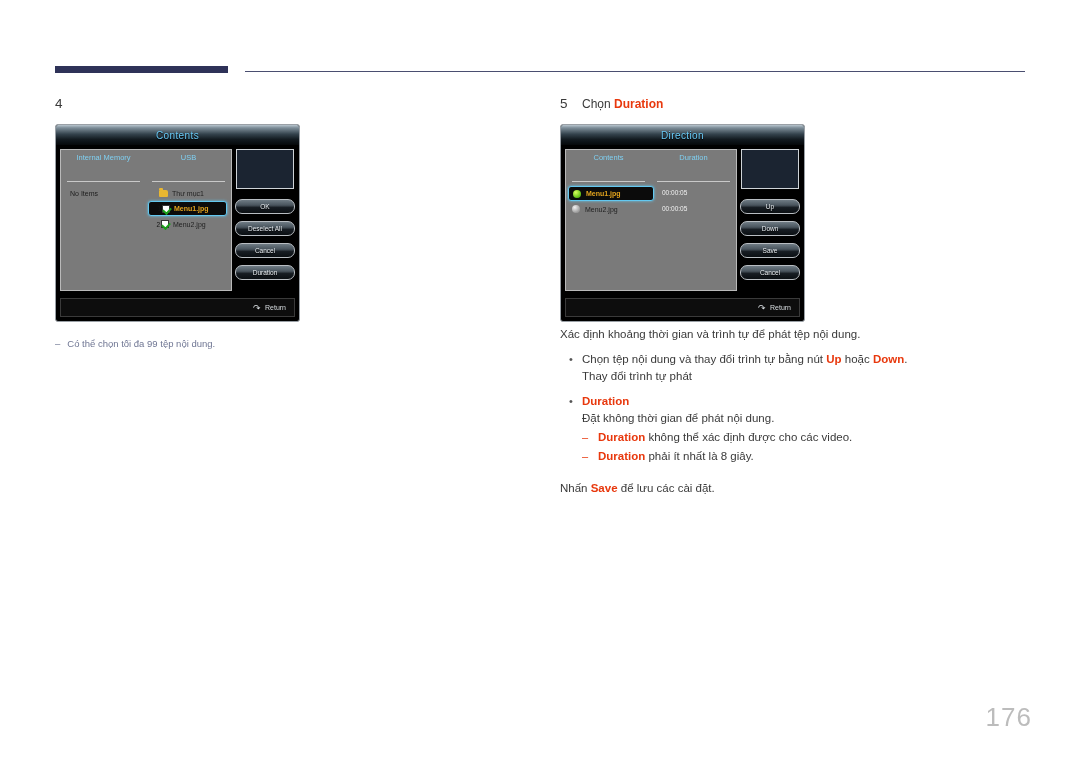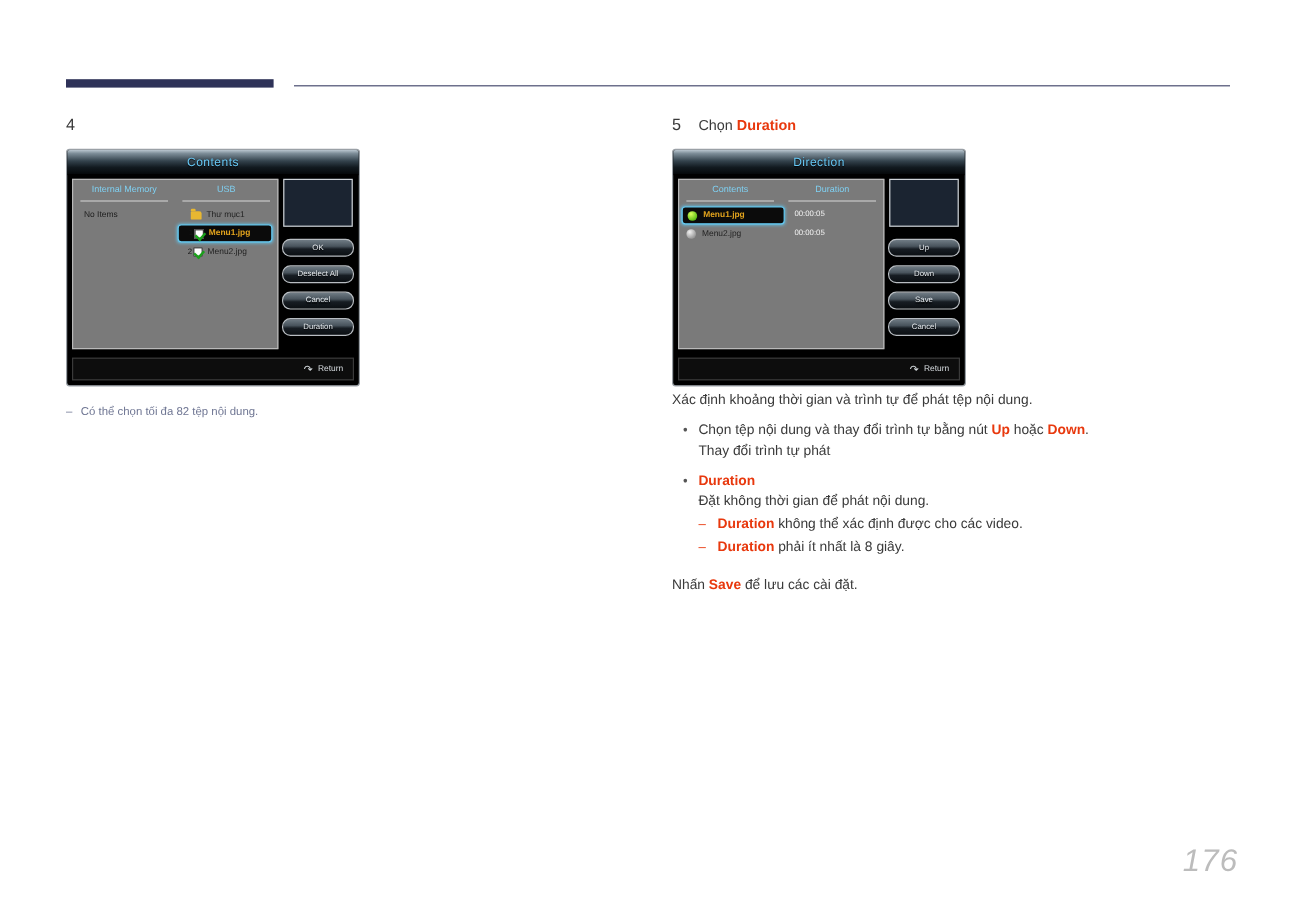--- a/index.html
+++ b/index.html
@@ -97,21 +97,21 @@
   .osd-panel {
     position: absolute;
     left: 0; top: 0;
     width: 172px; height: 142px;
     background: #7a7a7a;
     border: 1px solid #b9b9b9;
     box-sizing: border-box;
   }
   .osd-colhdrs {
     display: flex;
-    height: 16px;
+    height: 30px;
     padding-top: 3px;
     box-sizing: border-box;
   }
   .osd-colhdr {
     flex: 1 1 50%;
     text-align: center;
     font-size: 7.5px;
     color: #7fd0f2;
     position: relative;
   }
@@ -309,21 +309,20 @@
   }
   .tight { line-height: 17px; }
 
   
   .pageno {
     position: absolute;
     right: 48px; bottom: 30px;
     font-size: 26px;
     color: #bcbcbc;
     letter-spacing: 1px;
-    font-style: italic;
   }
 </style>
 </head>
 <body>
 
 <div class="hdr-thick"></div>
 <div class="hdr-thin"></div>
 
 <div class="col-left">
 
@@ -379,21 +378,21 @@
     </div>
 
     <div class="osd-footer">
       <span class="ret-ico">↶</span>
       <span class="ret-txt">Return</span>
     </div>
   </div>
 
   <div class="note">
     <span class="note-dash">–</span>
-    <span>Có thể chọn tối đa 82 tệp nội dung.</span>
+    <span>Có thể chọn tối đa 99 tệp nội dung.</span>
   </div>
 </div>
 
 <div class="col-right">
 
   <div class="step">
     <div class="step-num">5</div>
     <div class="step-text"><span>Chọn </span><span class="accent">Duration</span></div>
   </div>
 

